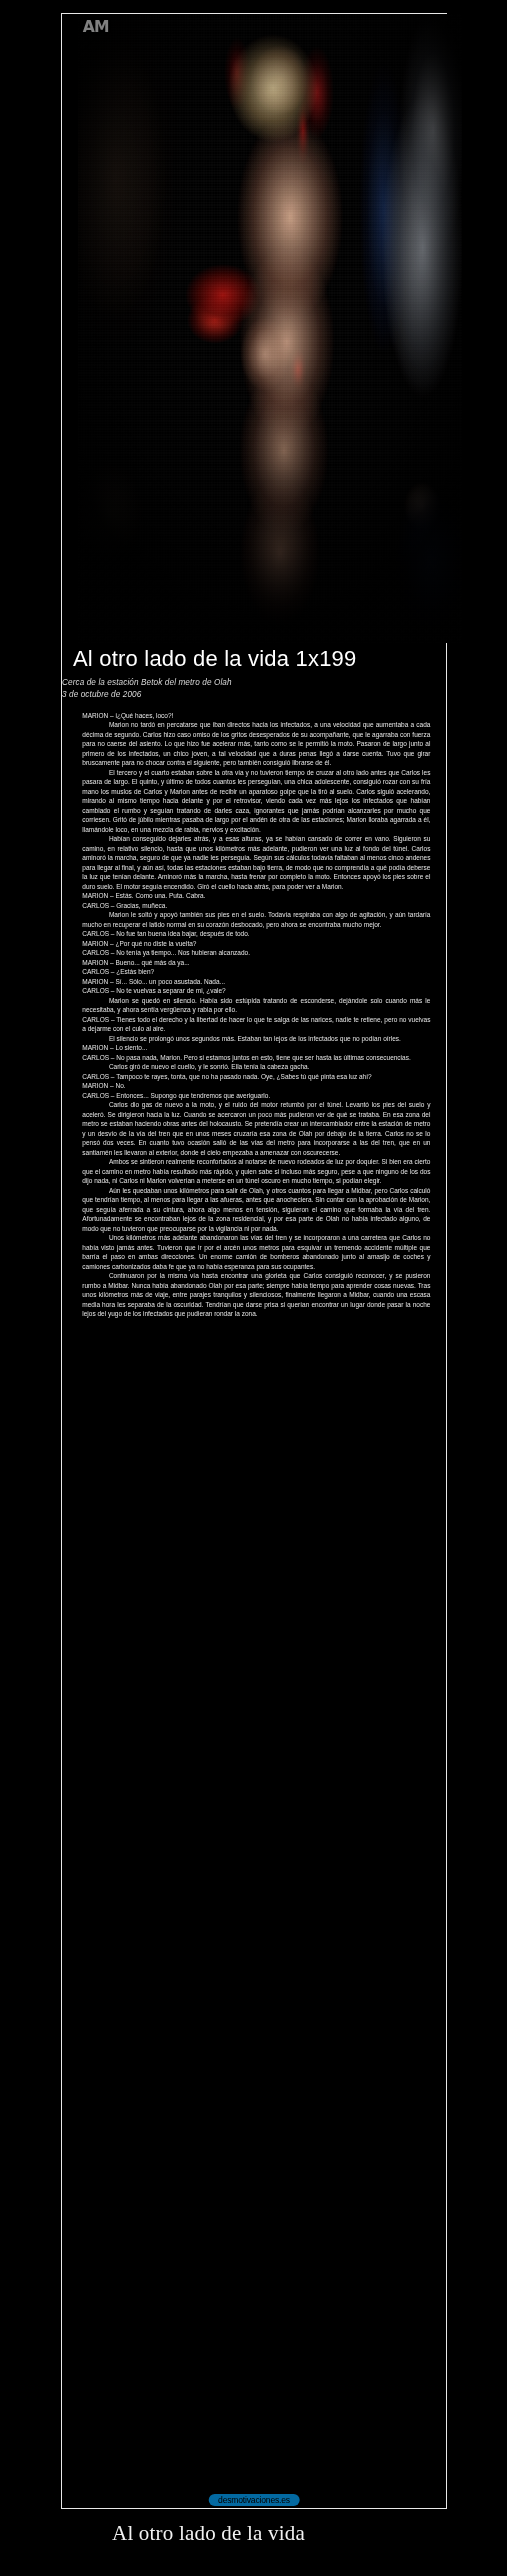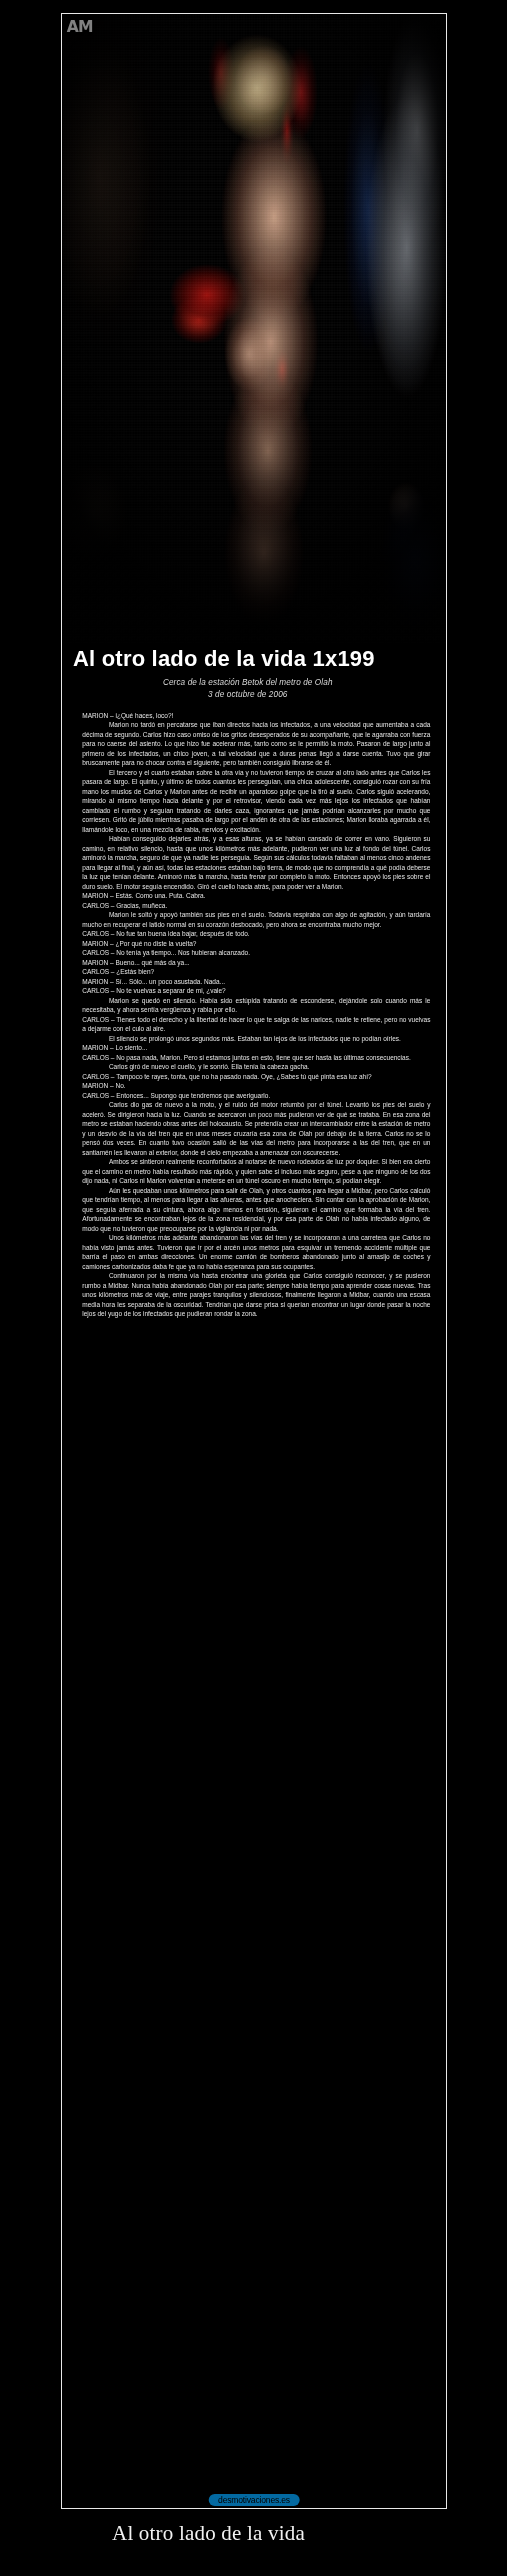--- a/index.html
+++ b/index.html
@@ -31,21 +31,21 @@
     width: 386px;
     height: 2496px;
     border: 0.8px solid #e8e8e8;
     box-sizing: border-box;
     background: #000;
   }
 
   
   .photo {
     position: absolute;
-    left: 0; top: 0;
+    left: 16px; top: 0;
     width: 384px;
     height: 629px;
     overflow: hidden;
     background: #4d7c0f;
   }
 
   .photo-canvas {
     position: absolute;
     inset: 0;
     background:
@@ -117,29 +117,29 @@
     position: absolute;
     left: 0;
     top: 629px;
     width: 384px;
     padding: 0;
   }
   .poster-title {
     color: #ffffff;
     font-family: "Liberation Sans", sans-serif;
     font-size: 22px;
-    font-weight: bold;
+    font-weight: normal;
     letter-spacing: 0.2px;
     padding: 3.1px 0 1.6px 11px;
     line-height: 1.15;
     white-space: nowrap;
   }
 
   .subtitle-wrap {
-    text-align: center;
+    text-align: left;
     padding: 4.7px 12.5px 0 0;
   }
   .subtitle-line {
     color: #d8d8d8;
     font-family: "Liberation Sans", sans-serif;
     font-style: italic;
     font-size: 8.2px;
     line-height: 1.45;
     letter-spacing: 0.1px;
   }

